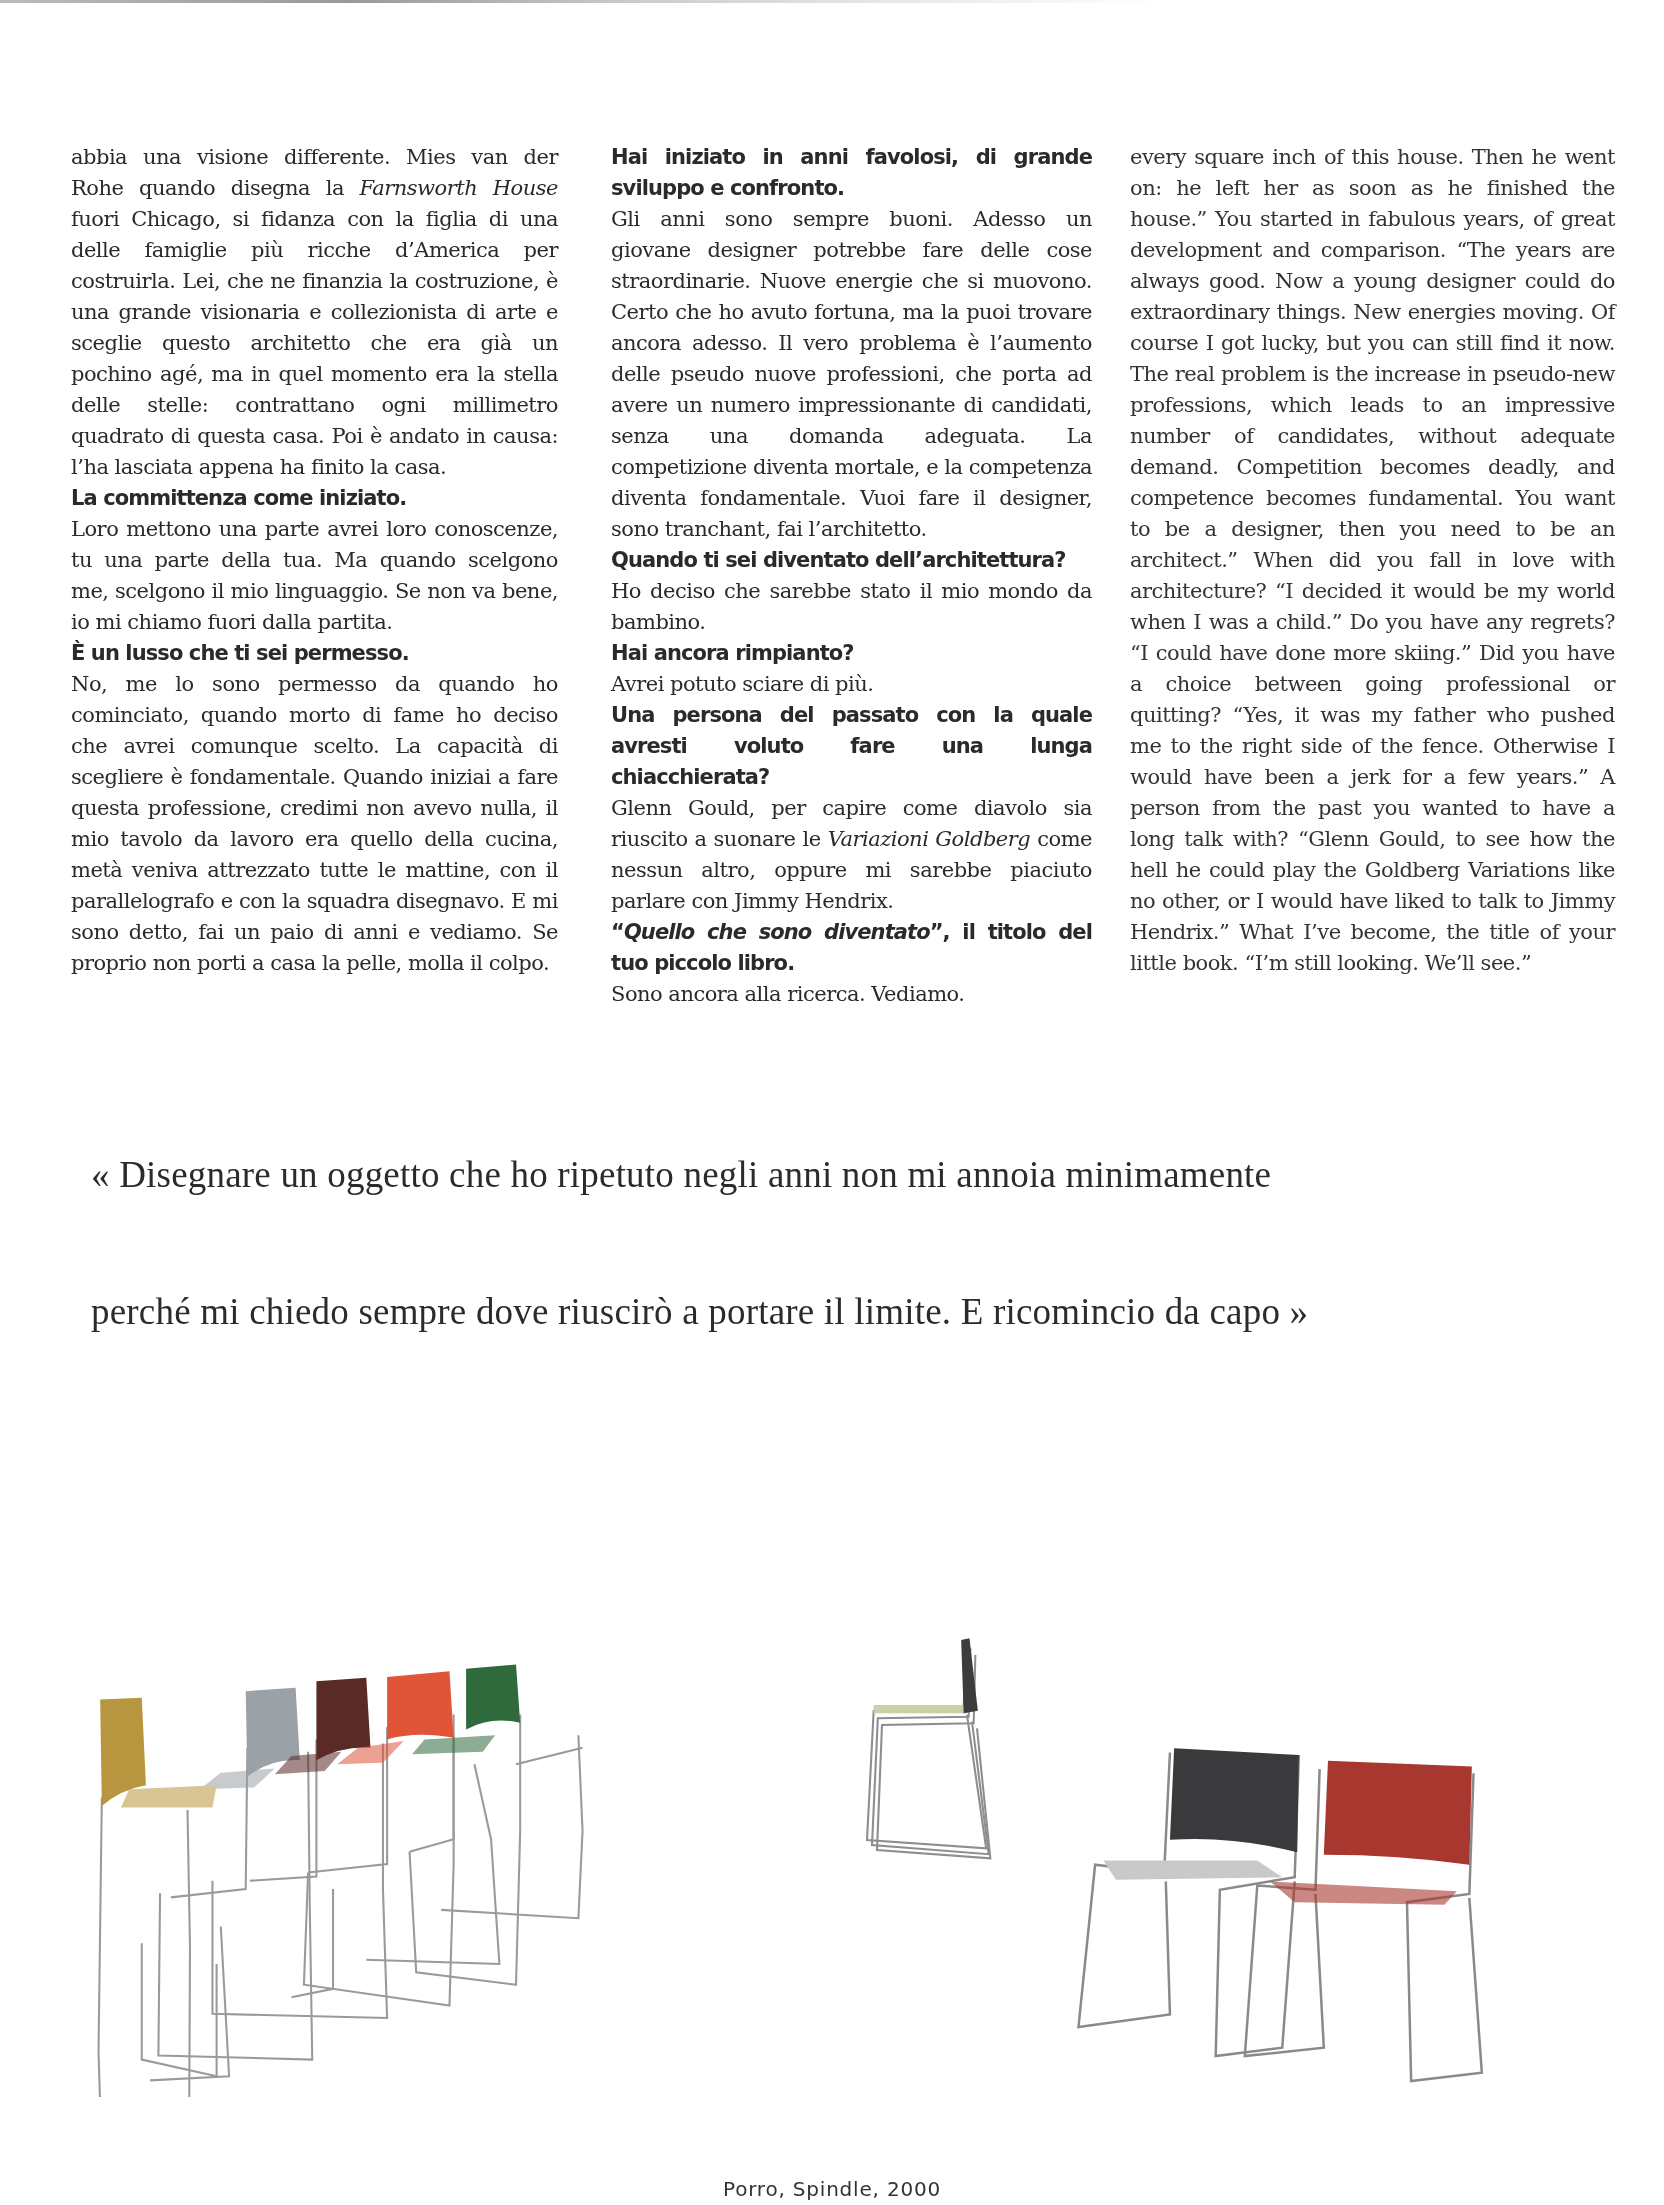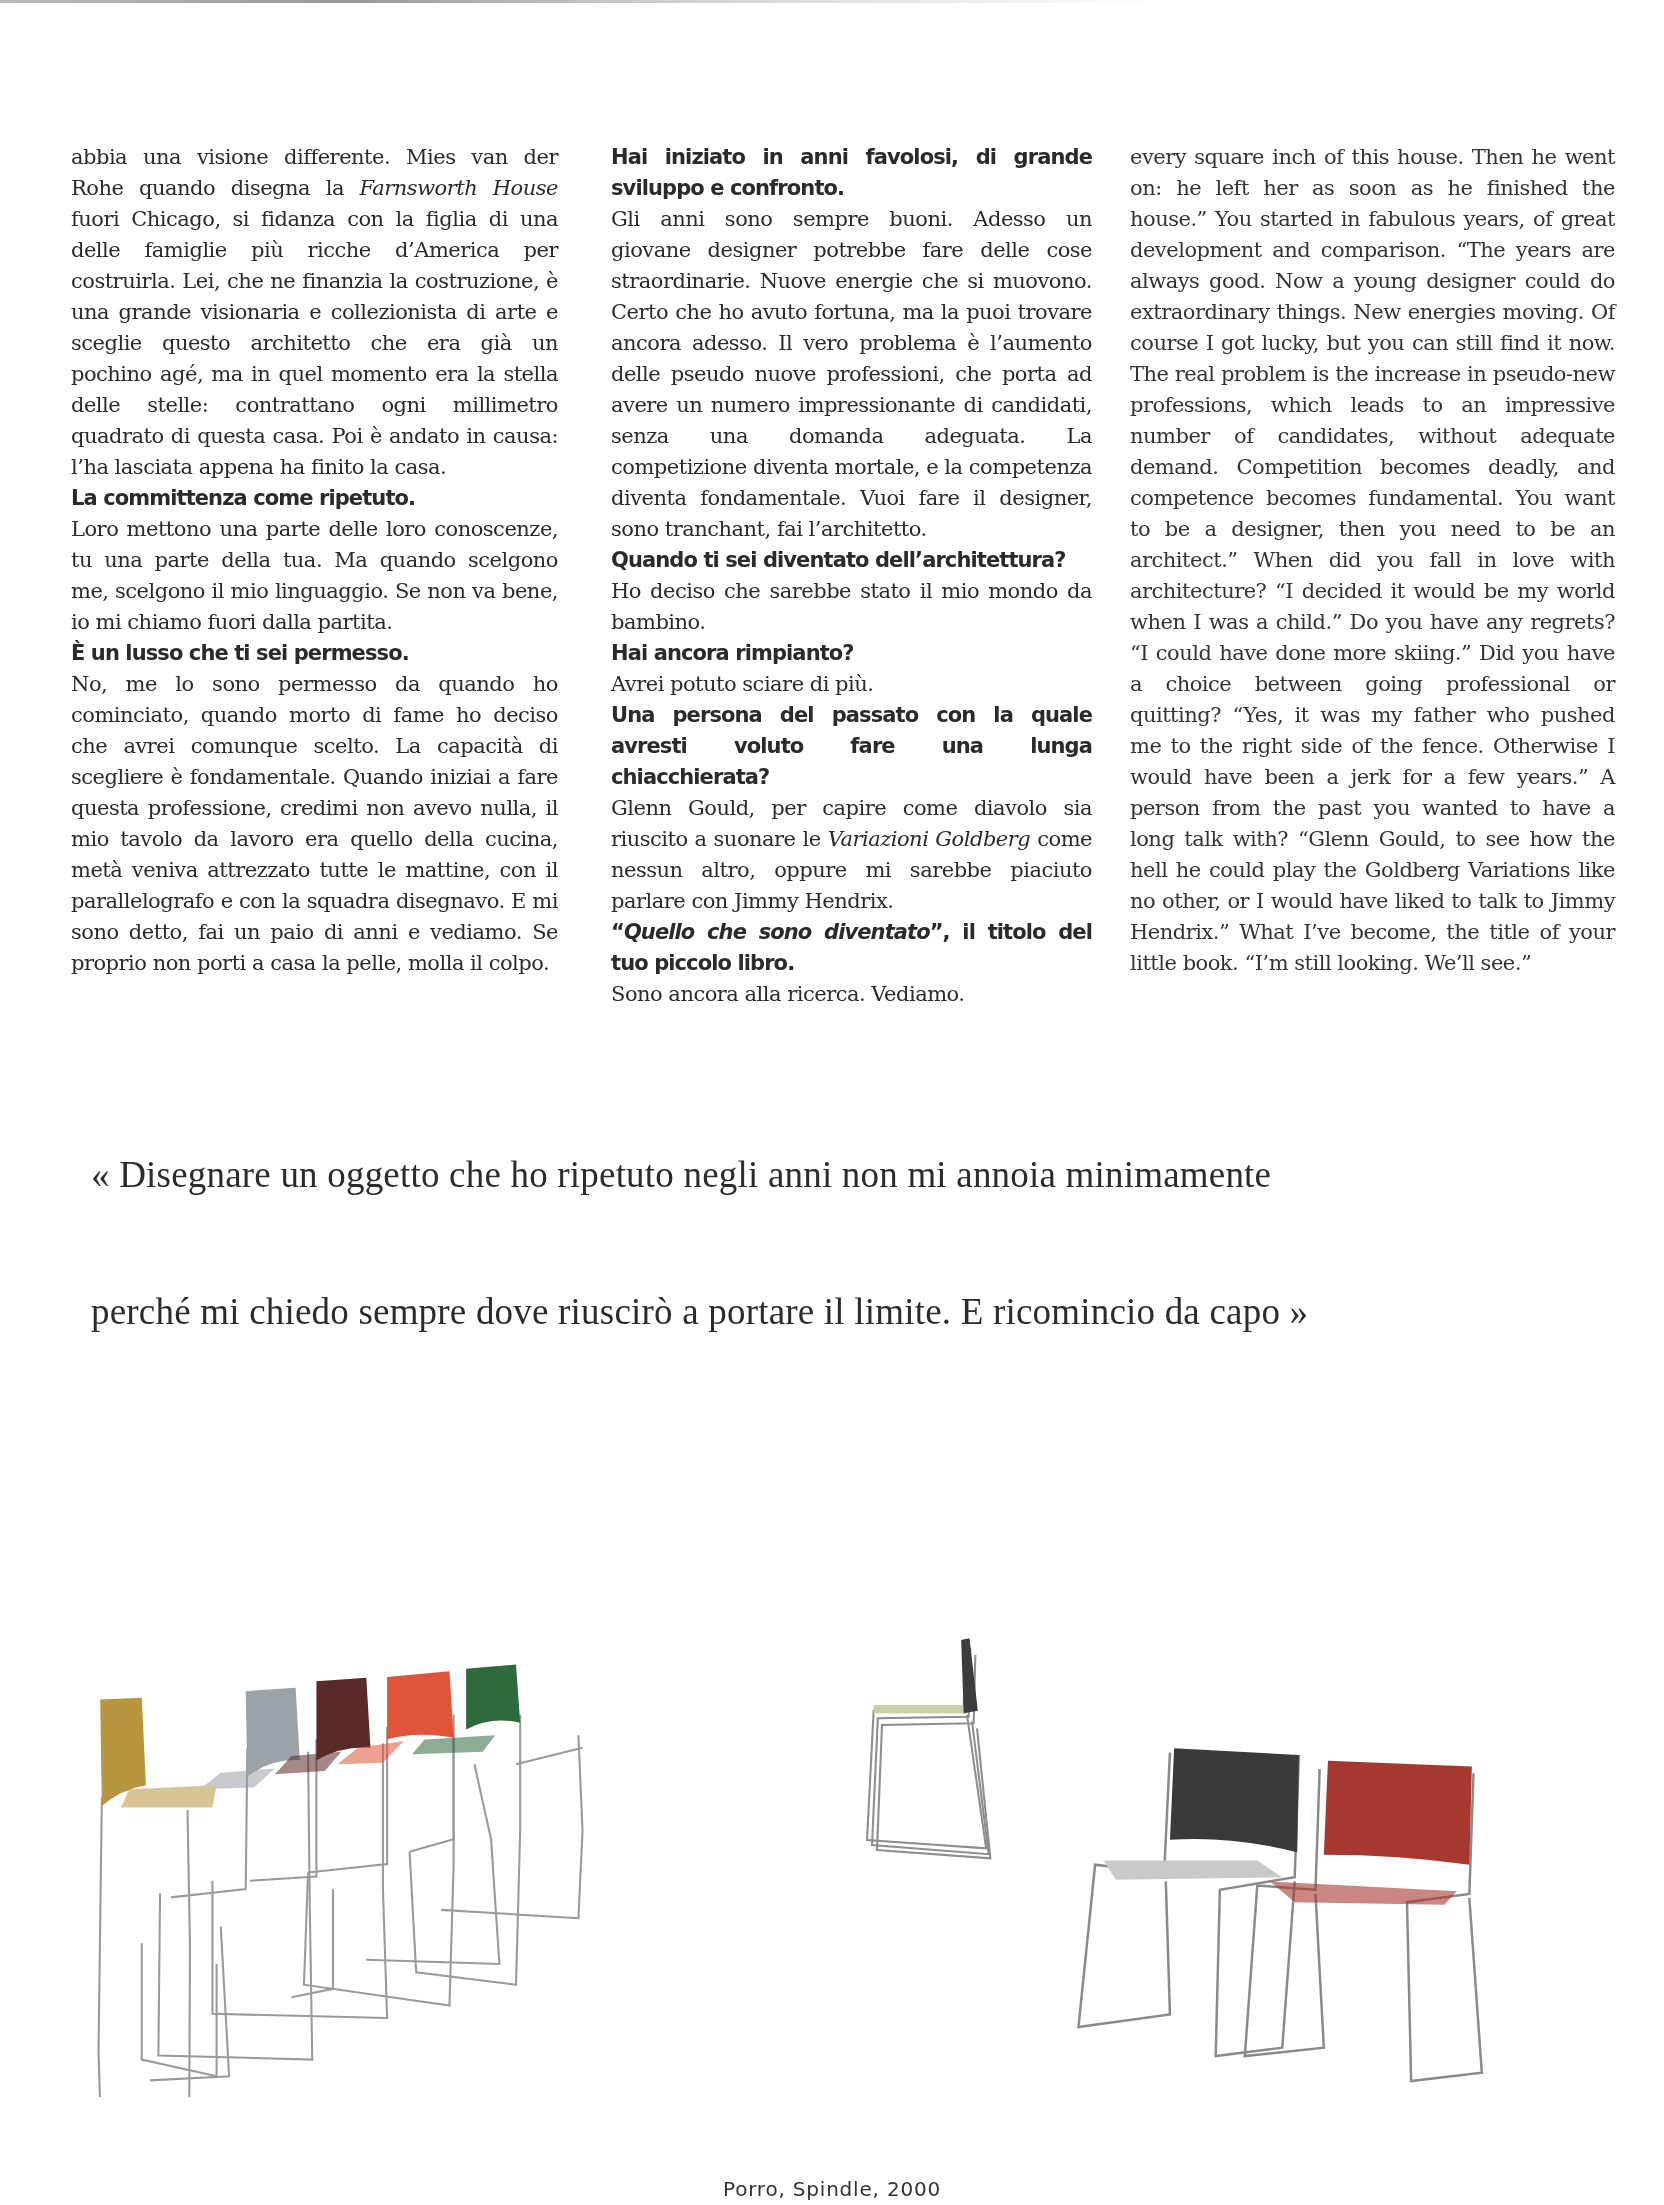--- a/index.html
+++ b/index.html
@@ -26,22 +26,22 @@
   .caption { position: absolute; left: 723px; top: 2177px; font-family: "DejaVu Sans", sans-serif;
     font-size: 20px; color: #333; letter-spacing: 0.8px; }
 </style>
 </head>
 <body>
 
 <div class="scan-edge"></div>
 
 <div class="col" id="col1">
     <p class="t"><span>abbia una visione differente. Mies van der Rohe quando disegna la </span><i>Farnsworth House</i><span> fuori Chicago, si fidanza con la figlia di una delle famiglie più ricche d’America per costruirla. Lei, che ne finanzia la costruzione, è una grande visionaria e collezionista di arte e sceglie questo architetto che era già un pochino agé, ma in quel momento era la stella delle stelle: contrattano ogni millimetro quadrato di questa casa. Poi è andato in causa: l’ha lasciata appena ha finito la casa.</span></p>
-    <p class="q"><span>La committenza come ripetuto.</span></p>
-    <p class="t"><span>Loro mettono una parte delle loro conoscenze, tu una parte della tua. Ma quando scelgono me, scelgono il mio linguaggio. Se non va bene, io mi chiamo fuori dalla partita.</span></p>
+    <p class="q"><span>La committenza come iniziato.</span></p>
+    <p class="t"><span>Loro mettono una parte avrei loro conoscenze, tu una parte della tua. Ma quando scelgono me, scelgono il mio linguaggio. Se non va bene, io mi chiamo fuori dalla partita.</span></p>
     <p class="q"><span>È un lusso che ti sei permesso.</span></p>
     <p class="t"><span>No, me lo sono permesso da quando ho cominciato, quando morto di fame ho deciso che avrei comunque scelto. La capacità di scegliere è fondamentale. Quando iniziai a fare questa professione, credimi non avevo nulla, il mio tavolo da lavoro era quello della cucina, metà veniva attrezzato tutte le mattine, con il parallelografo e con la squadra disegnavo. E mi sono detto, fai un paio di anni e vediamo. Se proprio non porti a casa la pelle, molla il colpo.</span></p>
   </div>
 <div class="col" id="col2">
     <p class="q"><span>Hai iniziato in anni favolosi, di grande sviluppo e confronto.</span></p>
     <p class="t"><span>Gli anni sono sempre buoni. Adesso un giovane designer potrebbe fare delle cose straordinarie. Nuove energie che si muovono. Certo che ho avuto fortuna, ma la puoi trovare ancora adesso. Il vero problema è l’aumento delle pseudo nuove professioni, che porta ad avere un numero impressionante di candidati, senza una domanda adeguata. La competizione diventa mortale, e la competenza diventa fondamentale. Vuoi fare il designer, sono tranchant, fai l’architetto.</span></p>
     <p class="q"><span>Quando ti sei diventato dell’architettura?</span></p>
     <p class="t"><span>Ho deciso che sarebbe stato il mio mondo da bambino.</span></p>
     <p class="q"><span>Hai ancora rimpianto?</span></p>
     <p class="t"><span>Avrei potuto sciare di più.</span></p>

